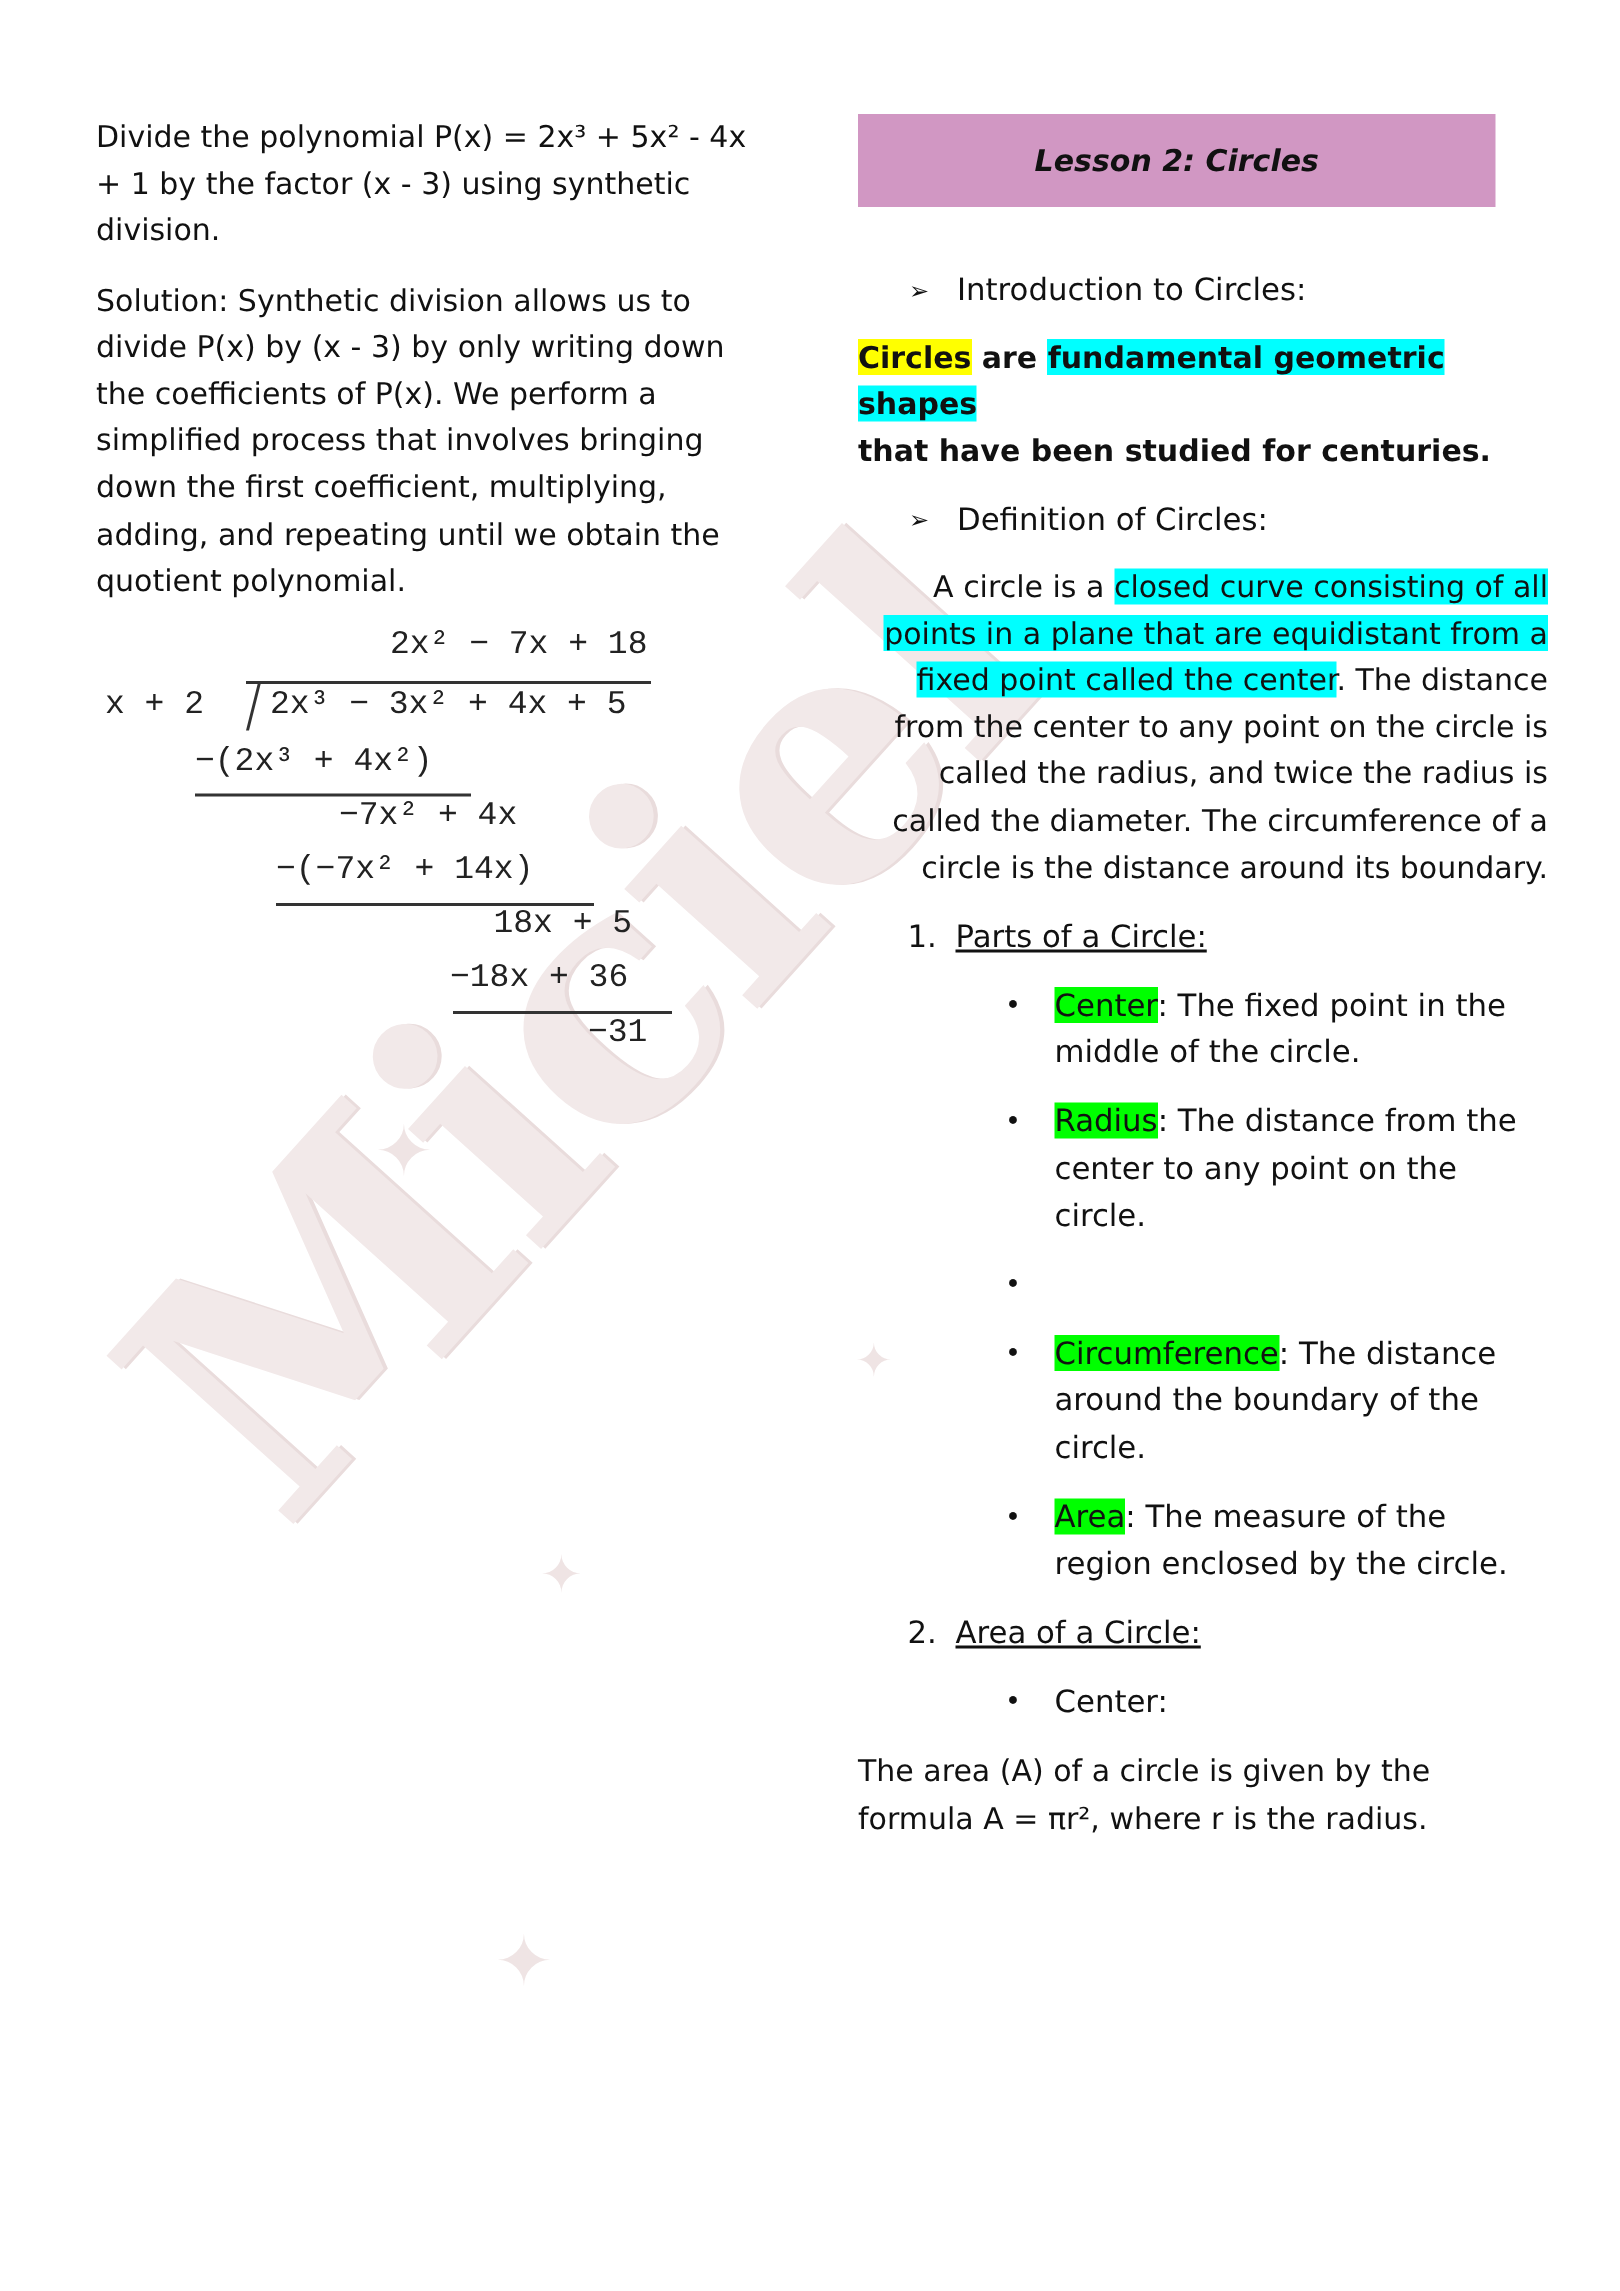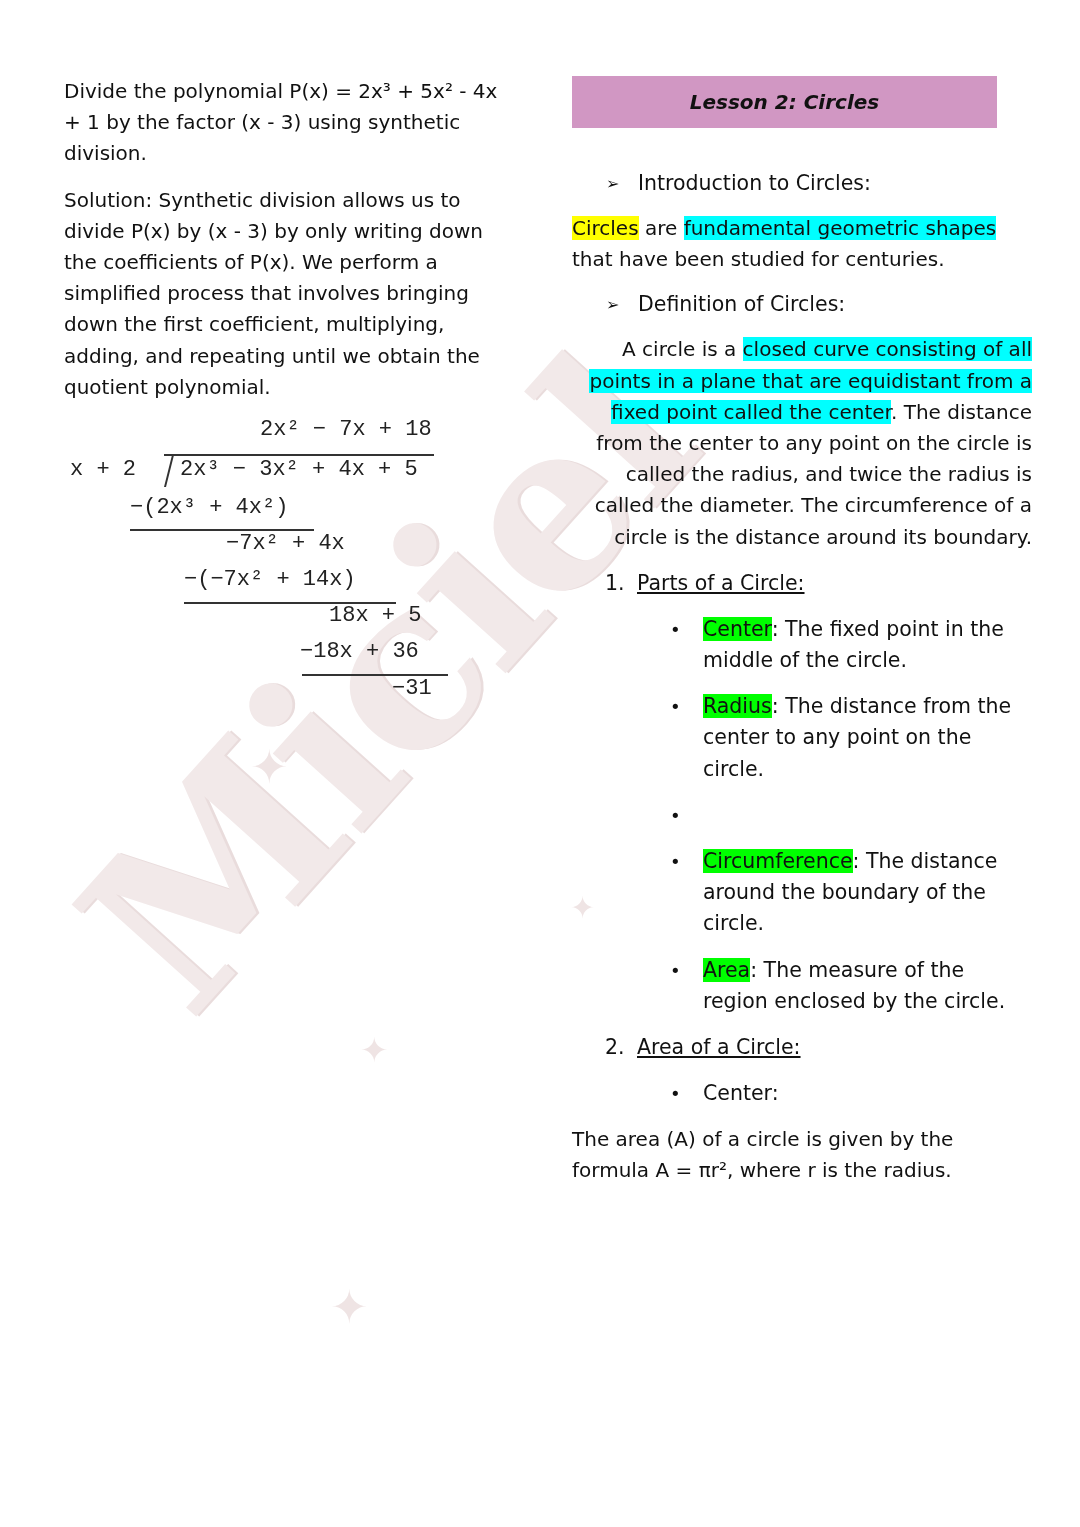--- a/index.html
+++ b/index.html
@@ -35,21 +35,21 @@
   }
   .division .line { position: absolute; white-space: nowrap; }
   .rule { position: absolute; height: 2px; background: #333; }
   .bracket {
     position: absolute; width: 2px; height: 32px; background: #333;
     transform: skewX(-14deg);
   }
 
   
   .lesson-header {
-    width: 425px; height: 52px; background: #d197c3;
+    width: 425px; height: 62px; background: #d197c3;
     display: flex; align-items: center; justify-content: center;
     font-weight: bold; font-style: italic; font-size: 20px; color: #111;
   }
   .arrow-item {
     display: flex; align-items: center; font-size: 20.5px; line-height: 31px;
     padding-left: 34px;
   }
   .arrow-item .arrow { width: 32px; font-size: 16px; }
   .hl-yellow { background: #ffff00; }
   .hl-cyan { background: #00ffff; }
@@ -100,21 +100,21 @@
 
 <div class="col right">
   <div class="lesson-header">
     <span>Lesson 2: Circles</span>
   </div>
 
   <div class="arrow-item" style="margin-top:40px;">
     <span class="arrow">➢</span>
     <span>Introduction to Circles:</span>
   </div>
-  <p style="margin-top:14px;"><span class="hl-yellow">Circles</span><span> are </span><span class="hl-cyan">fundamental geometric shapes</span><br><span>that have been studied for centuries.</span></p>
+  <p style="margin-top:14px;font-weight:bold;"><span class="hl-yellow">Circles</span><span> are </span><span class="hl-cyan">fundamental geometric shapes</span><br><span>that have been studied for centuries.</span></p>
 
   <div class="arrow-item" style="margin-top:14px;">
     <span class="arrow">➢</span>
     <span>Definition of Circles:</span>
   </div>
   <p style="margin-top:14px;text-align:right;"><span>A circle is a </span><span class="hl-cyan">closed curve consisting of all points in a plane that are equidistant from a fixed point called the center</span><span>. The distance from the center to any point on the circle is called the radius, and twice the radius is called the diameter. The circumference of a circle is the distance around its boundary.</span></p>
 
   <div class="num-item" style="margin-top:15px;">
     <span class="num">1.</span>
     <span class="num-label">Parts of a Circle:</span>

